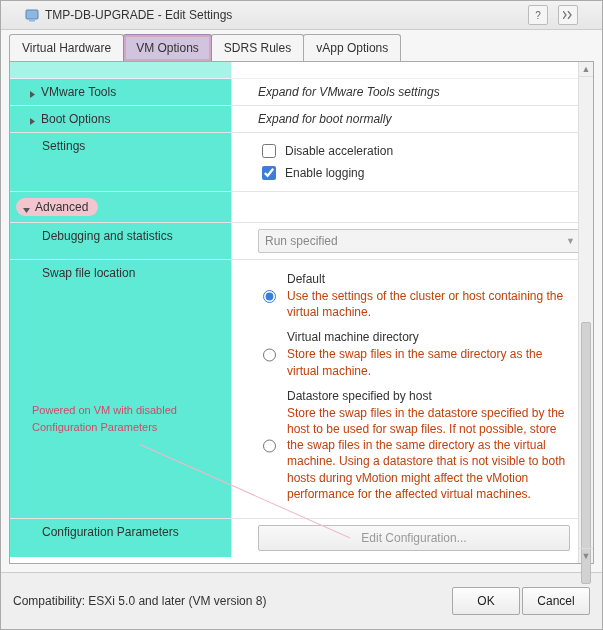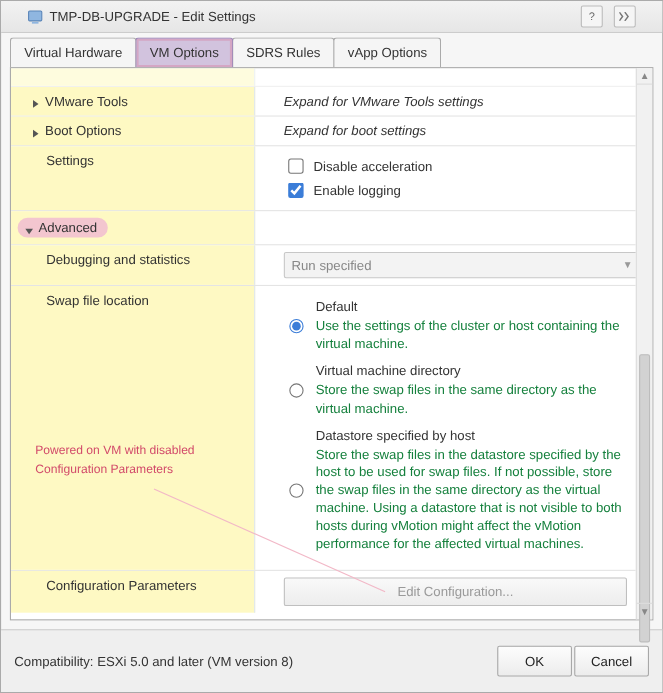--- a/index.html
+++ b/index.html
@@ -9,36 +9,36 @@
   .titlebar .ttext{font-size:12px;color:#333;flex:1;}
   .titlebar .tbtn{width:18px;height:18px;border:1px solid #bbb;border-radius:2px;display:flex;align-items:center;justify-content:center;background:#f5f5f5;color:#666;font-size:10px;margin-left:4px;}
   .body{flex:1;display:flex;flex-direction:column;padding:4px 8px 0 8px;min-height:0;}
   .tabs{display:flex;gap:0;}
   .tab{border:1px solid #aaa;border-bottom:none;padding:6px 12px;background:#f5f5f5;border-radius:3px 3px 0 0;margin-right:-1px;color:#333;font-size:12px;}
   .tab.active{background:#d2c3de;border-color:#9f87b6;z-index:2;position:relative;}
   .tab.hl{box-shadow:0 0 0 2px rgba(220,80,120,.25) inset;}
   .panel{border:1px solid #aaa;border-top:1px solid #aaa;flex:1;background:#fff;display:flex;min-height:0;}
   .row{display:flex;border-bottom:1px solid #e4e4e4;}
   .row:last-child{border-bottom:none;}
-  .lc{width:222px;background:#fef9c3;border-right:1px solid #dfe7f0;box-sizing:border-box;padding:6px 8px 6px 18px;display:flex;align-items:flex-start;gap:4px;}
+  .lc{width:222px;background:#5eead4;border-right:1px solid #dfe7f0;box-sizing:border-box;padding:6px 8px 6px 18px;display:flex;align-items:flex-start;gap:4px;}
   .rc{flex:1;padding:6px 10px 6px 10px;box-sizing:border-box;margin-left:16px;}
   .caret{width:9px;height:9px;display:inline-block;margin-top:3px;}
   .caret.right svg{transform:rotate(-90deg);}
   .expandlink{font-style:italic;color:#333;}
   .advhl{background:#f3c6cf;border-radius:10px;padding:2px 10px 2px 6px;margin-left:-6px;display:inline-flex;align-items:center;gap:4px;}
   .sublabel{padding-left:32px !important;}
   .checkbox{display:flex;align-items:center;gap:6px;margin:2px 0;}
   .checkbox input{width:14px;height:14px;accent-color:#3b7dd8;}
   .select{width:100%;height:22px;border:1px solid #c7c7c7;background:#f3f3f3;color:#888;border-radius:2px;display:flex;align-items:center;padding:0 6px;justify-content:space-between;}
   .select .arrow{font-size:9px;color:#999;}
   .radio-group .opt{display:flex;gap:8px;margin:6px 0 10px 0;}
   .radio-group input[type=radio]{margin-top:1px;accent-color:#3b7dd8;}
   .radio-group .opt.blue input[type=radio]{accent-color:#2aa0e8;}
   .opttitle{}
-  .optdesc{color:#15803d;line-height:1.35;margin-top:2px;max-width:300px;}
+  .optdesc{color:#c2410c;line-height:1.35;margin-top:2px;max-width:300px;}
   .cfgbtn{width:100%;height:24px;border:1px solid #bfbfbf;background:linear-gradient(#f9f9f9,#ededed);color:#9a9a9a;border-radius:2px;display:flex;align-items:center;justify-content:center;}
   .vscroll{width:14px;background:#f1f1f1;border-left:1px solid #ddd;position:relative;}
   .vscroll .thumb{position:absolute;left:2px;right:2px;top:260px;height:260px;background:#d2d2d2;border:1px solid #bcbcbc;border-radius:2px;}
   .vscroll .arr{position:absolute;left:0;right:0;height:14px;display:flex;align-items:center;justify-content:center;color:#888;font-size:9px;}
   .vscroll .arr.top{top:0;border-bottom:1px solid #ddd;}
   .vscroll .arr.bot{bottom:0;border-top:1px solid #ddd;}
   .footer{height:56px;border-top:1px solid #ccc;background:#efefef;display:flex;align-items:center;padding:0 12px;gap:2px;}
   .footer .compat{flex:1;color:#333;}
   .btn{min-width:66px;height:26px;border:1px solid #a8a8a8;background:linear-gradient(#fdfdfd,#ececec);border-radius:2px;display:flex;align-items:center;justify-content:center;color:#222;}
   .rows-container{display:flex;flex-direction:column;}
@@ -96,21 +96,21 @@
           </div>
 
 
           <div class="row">
             <div class="lc">
               <span class="caret right"><svg width="9" height="9" viewBox="0 0 9 9">
                     <path d="M1 2 L4.5 7 L8 2 Z" fill="#555"></path>
                   </svg></span>
               <span>Boot Options</span>
             </div>
-            <div class="rc"><span class="expandlink">Expand for boot settings</span></div>
+            <div class="rc"><span class="expandlink">Expand for boot normally</span></div>
           </div>
 
           <div class="row">
             <div class="lc sublabel">
                 <span>Settings</span>
               </div>
             <div class="rc">
               <label class="checkbox">
                 <input type="checkbox" style="">
                 <span>Disable acceleration</span>

